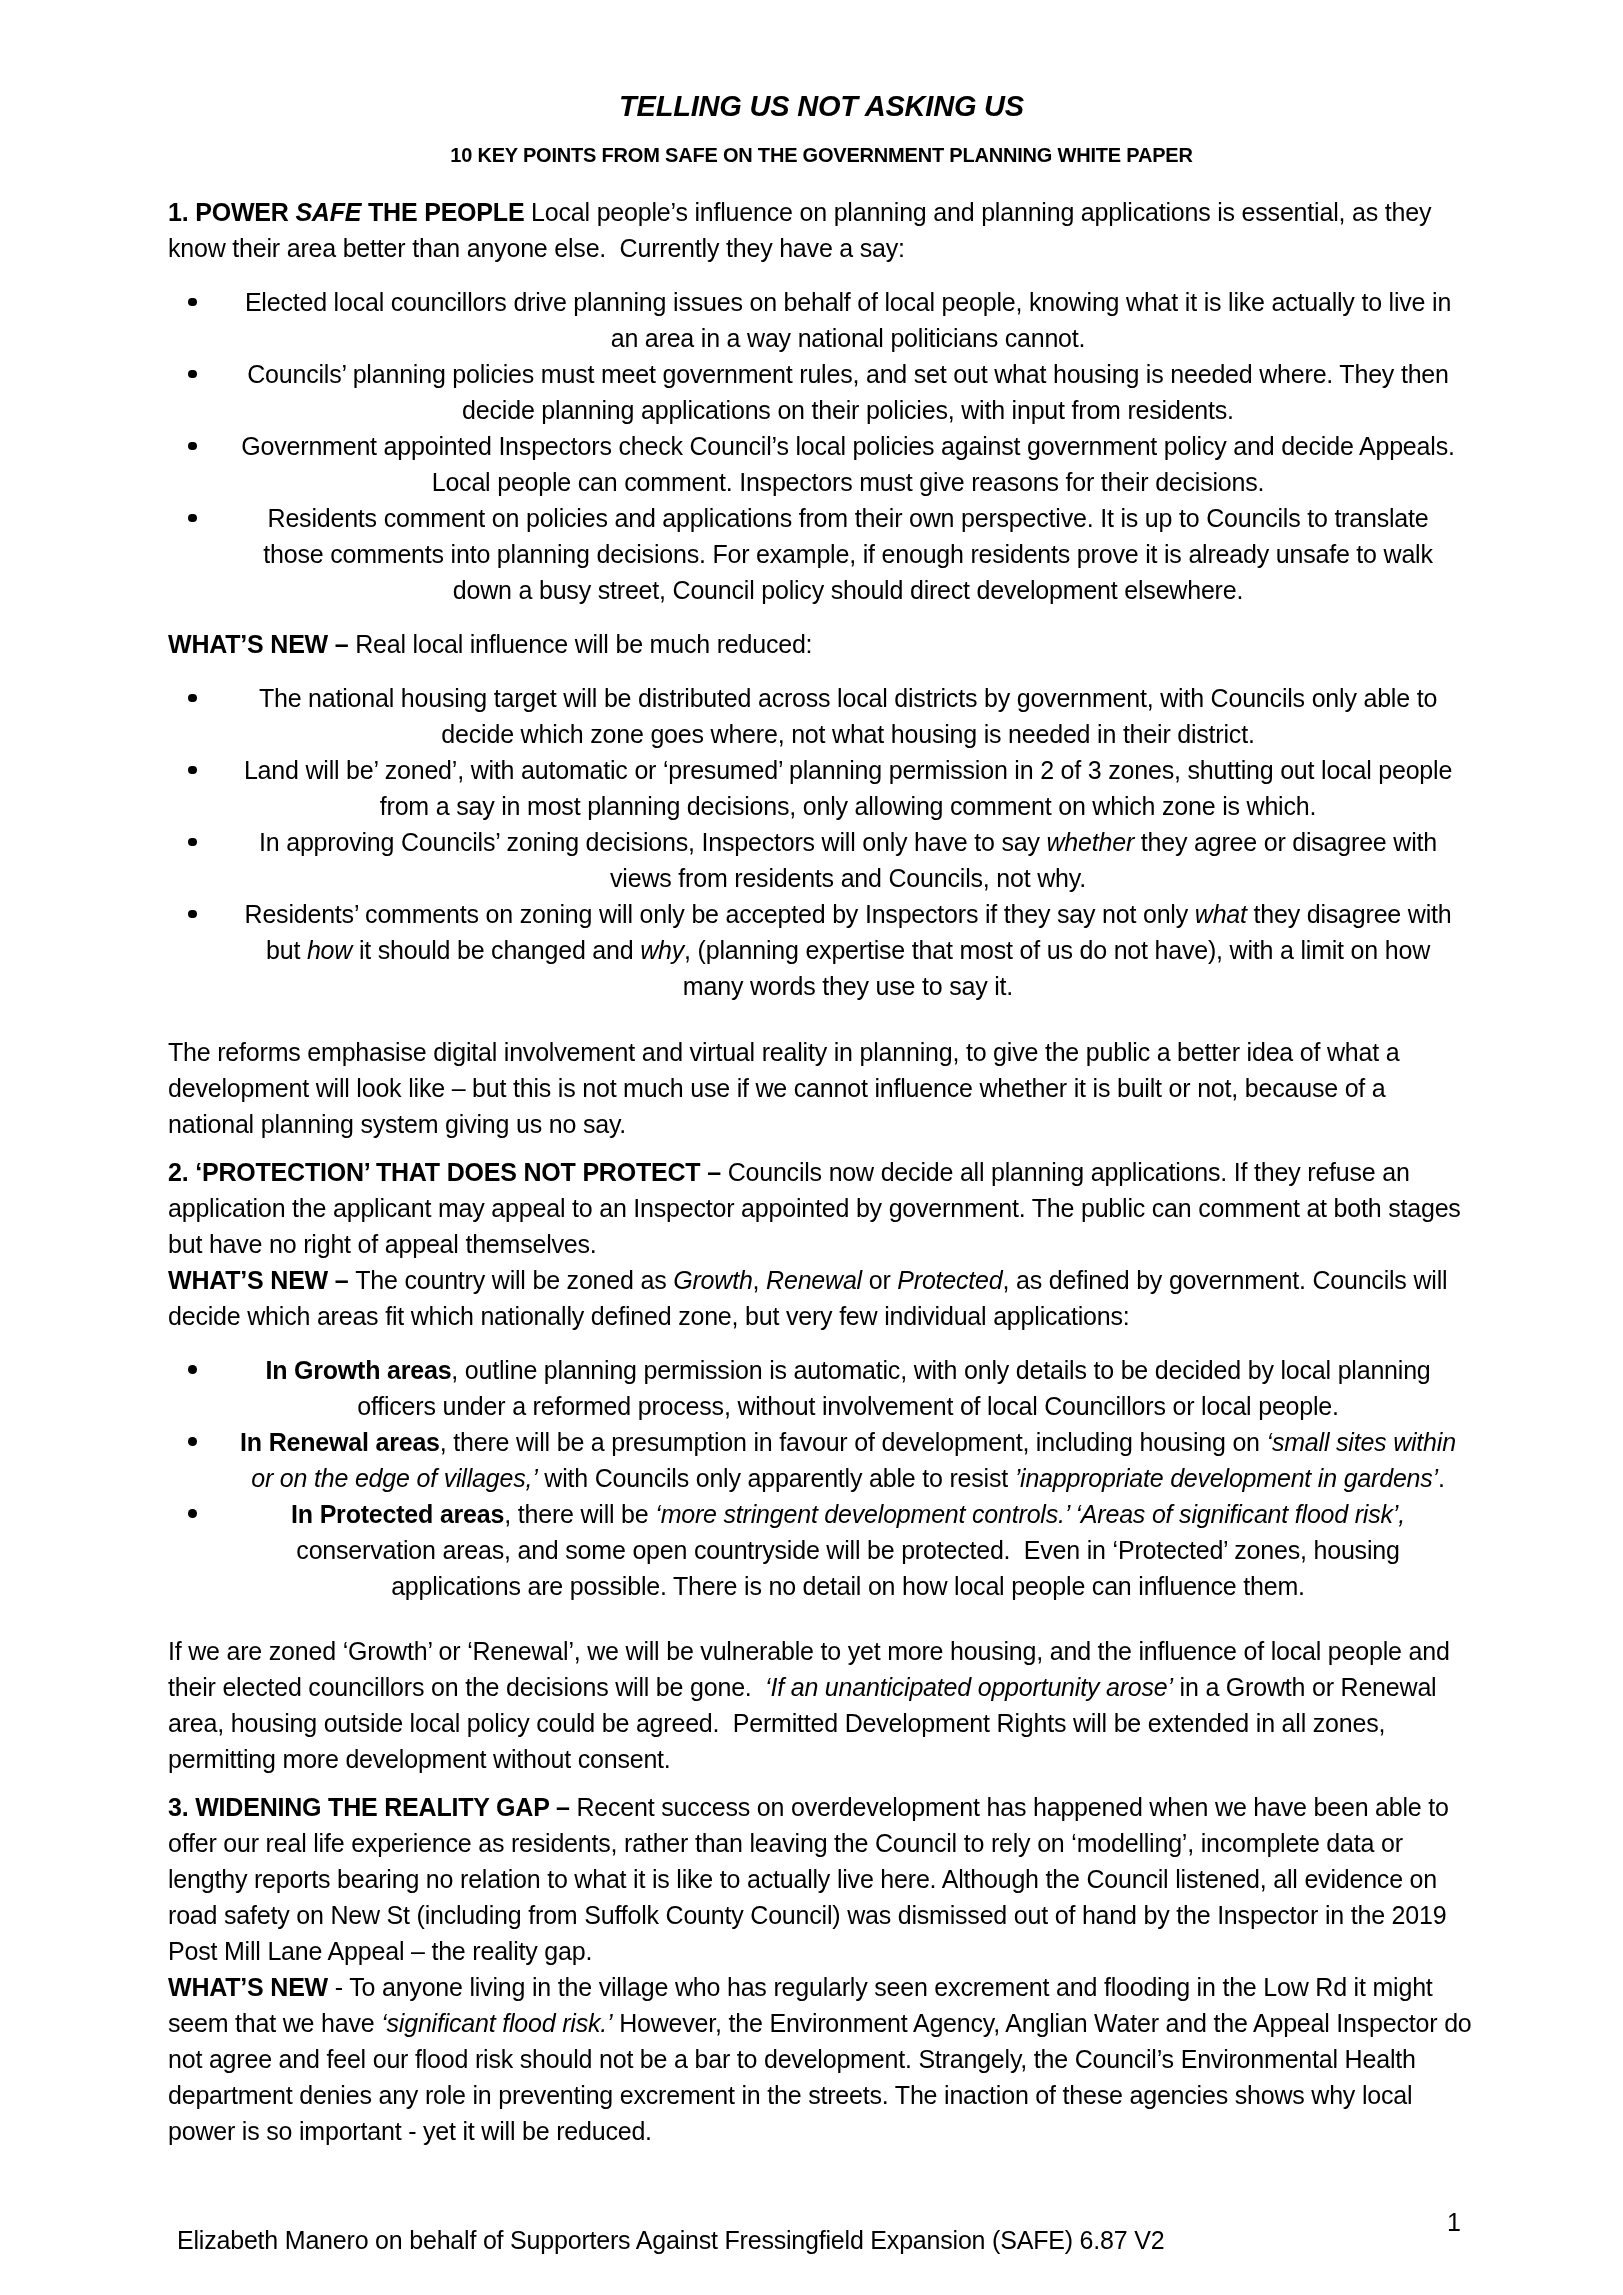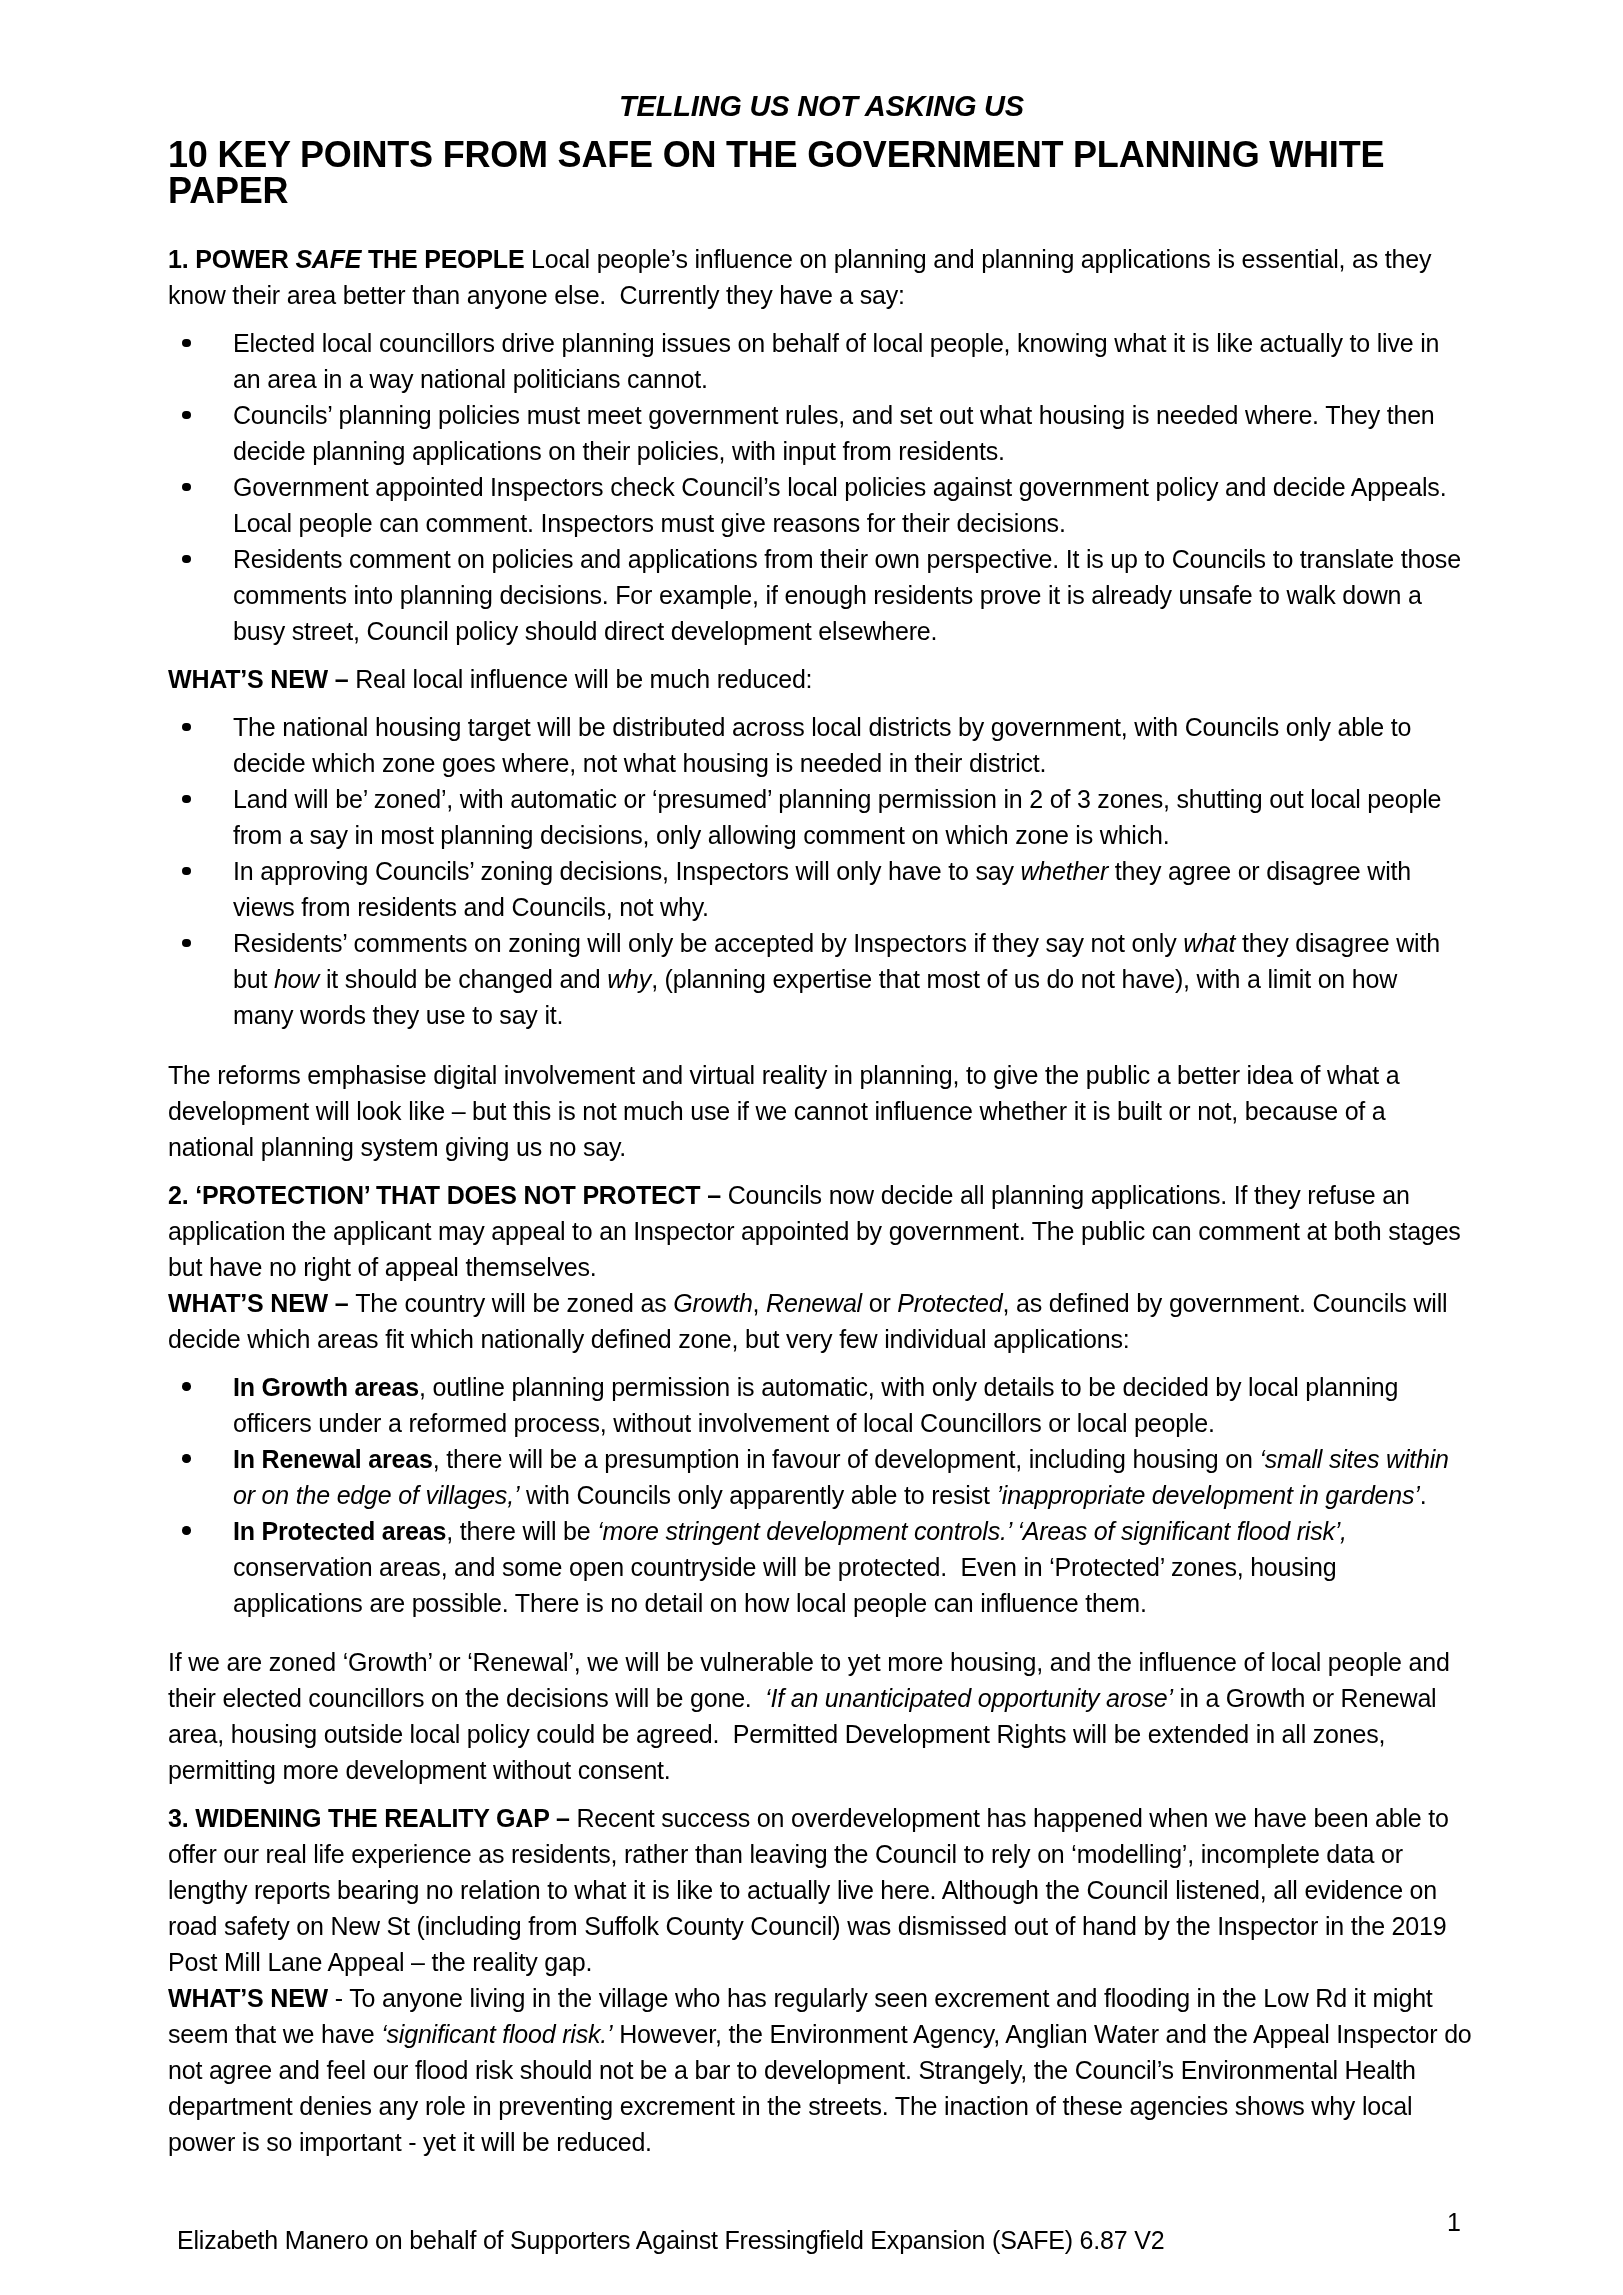--- a/index.html
+++ b/index.html
@@ -29,32 +29,34 @@
   .doc-title {
     margin: 0 0 13px 0;
     text-align: center;
     font-size: 29px;
     line-height: 36px;
     font-weight: 700;
     font-style: italic;
     white-space: pre-wrap;
   }
   .doc-subtitle {
-    margin: 0 0 32px 0;
-    font-size: 36px;
+    margin: 0 0 21px 0;
+    text-align: center;
+    font-size: 20px;
     line-height: 36px;
     font-weight: 700;
     white-space: pre-wrap;
   }
   .para {
     margin: 0;
     white-space: pre-wrap;
   }
   .bullet-list {
-    margin: 12px;
+    margin: 18px;
+    text-align: center;
   }
   .bullet-item {
     position: relative;
     padding-left: 53px;
     white-space: pre-wrap;
   }
   .bullet-dot {
     position: absolute;
     left: 2px;
     top: 13.7px;

